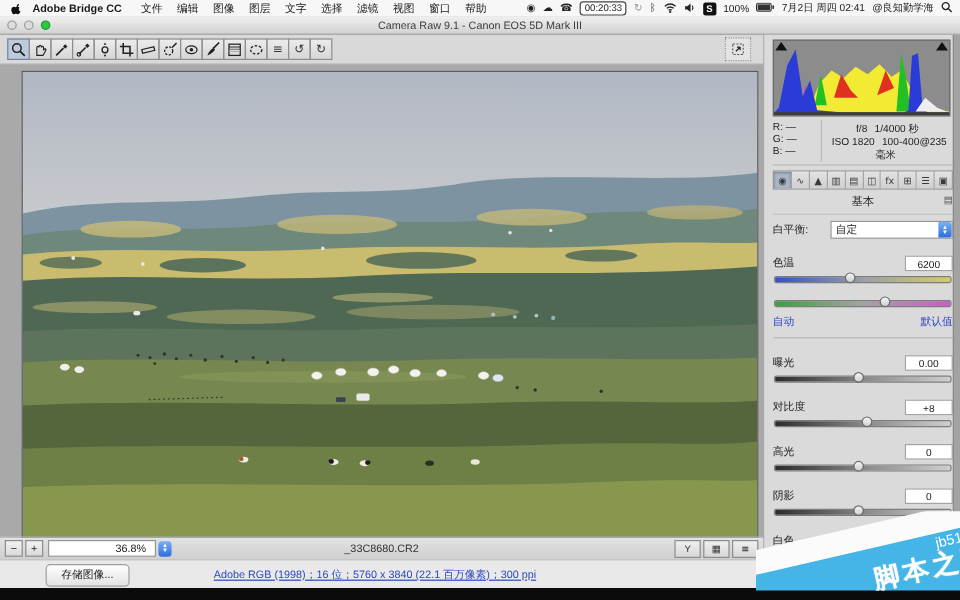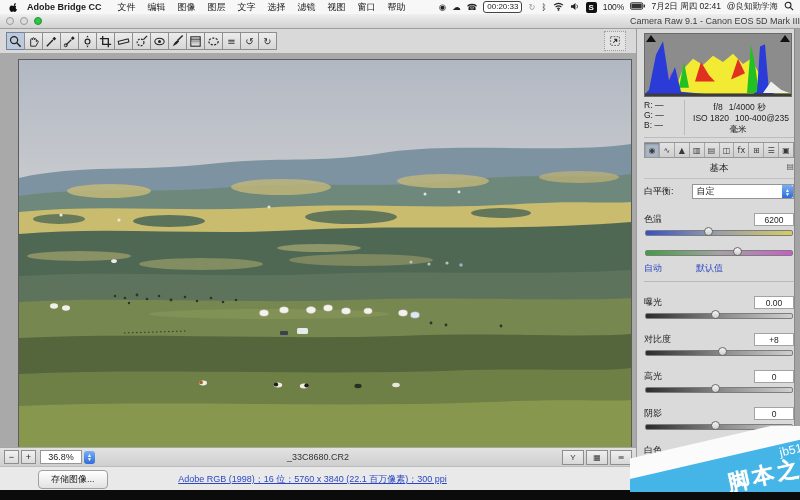--- a/index.html
+++ b/index.html
@@ -20,21 +20,21 @@
              display:flex;align-items:center;justify-content:center;font-weight:bold;}
   .dim{color:#999;}
 
   
   .acr-window{position:absolute;top:14px;left:0;width:800px;height:476px;background:#dcdcdc;}
   .titlebar{height:14px;background:linear-gradient(#efefef,#d2d2d2);border-bottom:1px solid #9e9e9e;
             display:flex;align-items:center;position:relative;}
   .tl{width:8px;height:8px;border-radius:50%;margin-left:6px;border:1px solid #9a9a9a;box-sizing:border-box;}
   .tl.r,.tl.y{background:#dcdcdc;}
   .tl.g{background:#30c545;border-color:#1f9431;}
-  .title-text{position:absolute;left:0;right:0;text-align:right;font-size:9px;color:#3c3c3c;}
+  .title-text{position:absolute;left:0;right:0;text-align:center;font-size:9px;color:#3c3c3c;}
 
   .acr-body{display:flex;height:437px;}
   .left-col{width:637px;display:flex;flex-direction:column;border-right:1px solid #9c9c9c;box-sizing:border-box;}
 
   
   .toolbar{height:24px;background:#d9d9d9;border-bottom:1px solid #a8a8a8;display:flex;align-items:center;padding-left:6px;}
   .tool-btn{width:19px;height:18px;border:1px solid #8e8e8e;background:linear-gradient(#ececec,#d6d6d6);
             margin-right:-1px;display:flex;align-items:center;justify-content:center;box-sizing:border-box;font-size:10px;color:#333;}
   .tool-btn.active{background:#bccadb;border-color:#6f82a0;}
   .tool-btn svg{display:block;}
@@ -44,21 +44,21 @@
   
   .preview{flex:1;background:#a9a9a9;position:relative;}
   .photo{position:absolute;left:18px;top:5px;width:612px;height:388px;border:1px solid #5c5c5c;background:#b6bcc5;}
   .photo svg{display:block;width:100%;height:100%;}
 
   
   .statusbar{height:18px;background:linear-gradient(#e2e2e2,#cfcfcf);border-top:1px solid #a5a5a5;
              display:flex;align-items:center;font-size:9px;color:#222;position:relative;padding:0 4px;}
   .zbtn{width:13px;height:12px;border:1px solid #8e8e8e;background:linear-gradient(#f2f2f2,#dadada);
         display:flex;align-items:center;justify-content:center;font-size:9px;margin-right:2px;}
-  .zoombox{width:40px;height:12px;border:1px solid #979797;background:#fff;display:flex;align-items:center;justify-content:center;margin:0 2px;}
+  .zoombox{width:40px;height:12px;border:1px solid #979797;background:#fff;display:flex;align-items:center;justify-content:center;margin:0 2px;padding-left:48px;}
   .stepper{width:11px;height:13px;border-radius:3px;background:linear-gradient(#79b0f5,#2e6cd8);
            display:flex;flex-direction:column;align-items:center;justify-content:center;color:#fff;font-size:5px;line-height:4px;}
   .filename{position:absolute;left:0;right:0;text-align:center;color:#333;}
   .sb-right{margin-left:auto;display:flex;gap:2px;z-index:1;}
   .sb-btn{min-width:16px;height:13px;border:1px solid #8e8e8e;background:linear-gradient(#f0f0f0,#d8d8d8);
           display:flex;align-items:center;justify-content:center;font-size:8px;color:#333;padding:0 2px;}
 
   
   .panel{width:163px;background:#dadada;padding:4px 6px 0 7px;box-sizing:border-box;position:relative;}
   .panel-scroll{position:absolute;right:0;top:0;bottom:0;width:5px;background:#a3a3a3;border-left:1px solid #8a8a8a;}
@@ -88,21 +88,21 @@
   .sval{width:38px;height:11px;border:1px solid #a3a3a3;background:#fff;font-size:8.5px;
         display:flex;align-items:center;justify-content:center;}
   .track{position:relative;height:4px;margin:4px 1px 2px 1px;border:1px solid #7d7d7d;border-radius:2px;}
   .track-gray{background:linear-gradient(90deg,#2c2c2c,#8f8f8f 55%,#cfcfcf);}
   .track-temp{background:linear-gradient(90deg,#3550cc,#9aa0a6 50%,#d6cc63);}
   .track-tint{background:linear-gradient(90deg,#3f9f3f,#a3a3a3 50%,#c85dc8);}
   .track-rainbow{background:linear-gradient(90deg,#8f8f8f,#b8693a 25%,#b9b93c 42%,#3cb93c 58%,#3c6ab9 75%,#b93c86 95%);}
   .thumb{position:absolute;top:-4px;width:9px;height:9px;margin-left:-5px;background:linear-gradient(#f4f4f4,#cfcfcf);
          border:1px solid #6c6c6c;border-radius:50%;box-sizing:border-box;}
   .pdiv{height:1px;background:#b9b9b9;margin:6px 0 2px 0;}
-  .links-row{display:flex;justify-content:flex-start;gap:34px;font-size:9px;margin:6px 0 2px 0;}
+  .links-row{display:flex;justify-content:space-between;gap:34px;font-size:9px;margin:6px 0 2px 0;}
   .plink{color:#2b47c4;}
 
   
   .bottombar{height:25px;background:#e9e9e9;border-top:1px solid #bdbdbd;position:relative;display:flex;align-items:center;}
   .save-btn{margin-left:38px;font-size:9px;color:#222;background:linear-gradient(#ffffff,#e2e2e2);
             border:1px solid #9f9f9f;border-radius:4px;padding:2px 12px;}
   .workflow{position:absolute;left:0;right:175px;text-align:center;font-size:9px;}
   .workflow a{color:#2b47c4;text-decoration:underline;}
 
   .desktop-strip{position:absolute;left:0;bottom:0;width:800px;height:10px;background:#0b0b0b;}

